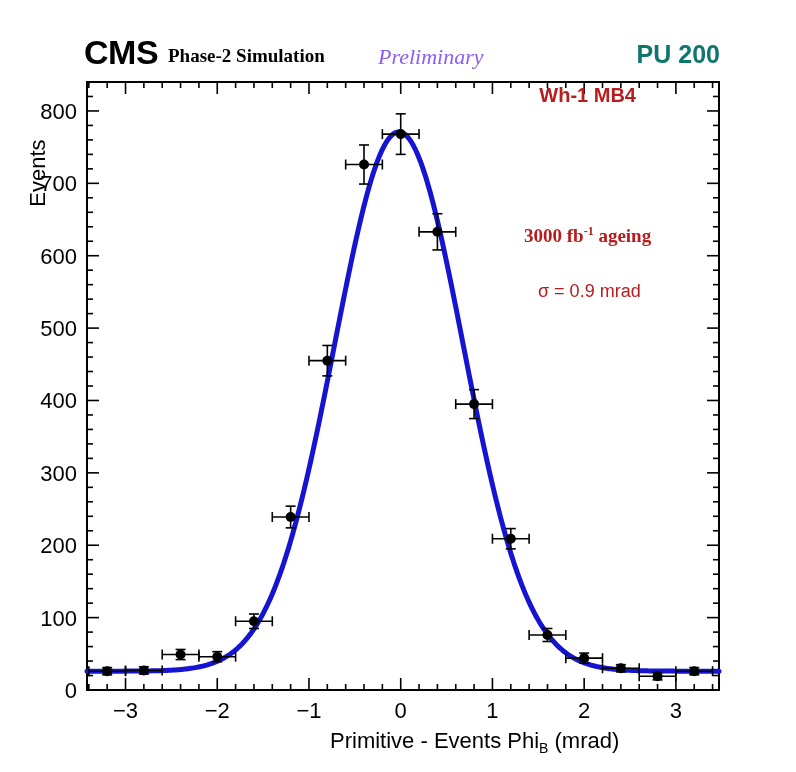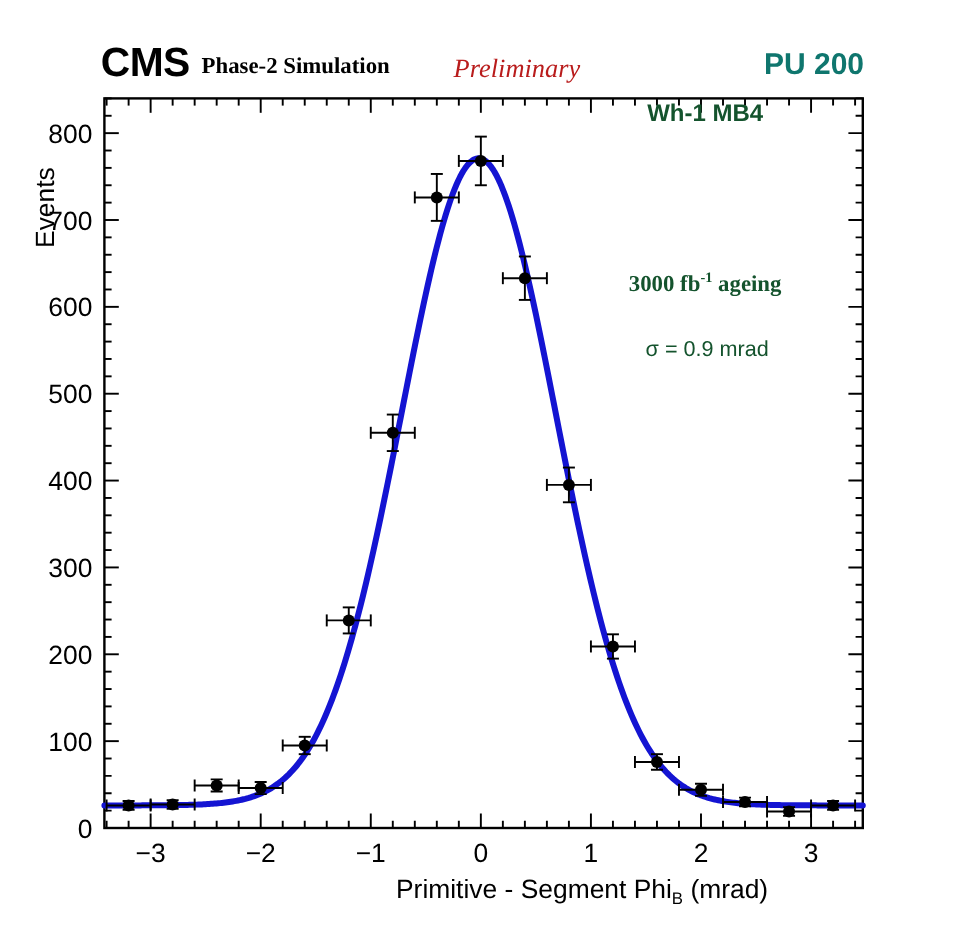--- a/index.html
+++ b/index.html
@@ -45,38 +45,38 @@
     color: #000000;
     line-height: 26px;
   }
   .cms-prelim {
     position: absolute;
     left: 378px;
     top: 6px;
     font-family: "Liberation Serif", serif;
     font-style: italic;
     font-size: 22px;
-    color: #b91c1c;
+    color: #8b5cf6;
     line-height: 26px;
   }
   .cms-pu {
     position: absolute;
     right: 76px;
     top: 2px;
     font-family: "Liberation Sans", sans-serif;
     font-weight: bold;
     font-size: 25px;
     color: #0f766e;
     line-height: 28px;
   }
 
   
   .ann {
     position: absolute;
-    color: #14532d;
+    color: #b91c1c;
     white-space: nowrap;
   }
   .ann-region {
     right: 92px;
     top: 84px;
     font-family: "Liberation Sans", sans-serif;
     font-weight: bold;
     font-size: 20px;
   }
   .ann-lumi {
@@ -138,21 +138,21 @@
 
   <div id="cms-header">
     <span class="cms-logo">CMS</span>
     <span class="cms-sub">Phase-2 Simulation</span>
     <span class="cms-prelim">Preliminary</span>
     <span class="cms-pu">PU 200</span>
   </div>
 
   <div class="axis-title-y">Events</div>
 
-  <div class="axis-title-x"><span>Primitive - Segment Phi</span><sub>B</sub><span> (mrad)</span></div>
+  <div class="axis-title-x"><span>Primitive - Events Phi</span><sub>B</sub><span> (mrad)</span></div>
 
   <svg id="plot" width="796" height="772">
     <g id="axes-layer">
         <rect x="87" y="82" width="632" height="608" fill="none" stroke="#000000" stroke-width="2"></rect>
         <line x1="88.83454281567494" y1="690" x2="88.83454281567494" y2="684" stroke="#000000" stroke-width="1.6"></line>
         <line x1="88.83454281567494" y1="82" x2="88.83454281567494" y2="88" stroke="#000000" stroke-width="1.6"></line>
         <line x1="107.17997097242386" y1="690" x2="107.17997097242386" y2="684" stroke="#000000" stroke-width="1.6"></line>
         <line x1="107.17997097242386" y1="82" x2="107.17997097242386" y2="88" stroke="#000000" stroke-width="1.6"></line>
         <line x1="125.52539912917278" y1="690" x2="125.52539912917278" y2="678" stroke="#000000" stroke-width="1.6"></line>
         <line x1="125.52539912917278" y1="82" x2="125.52539912917278" y2="94" stroke="#000000" stroke-width="1.6"></line>

